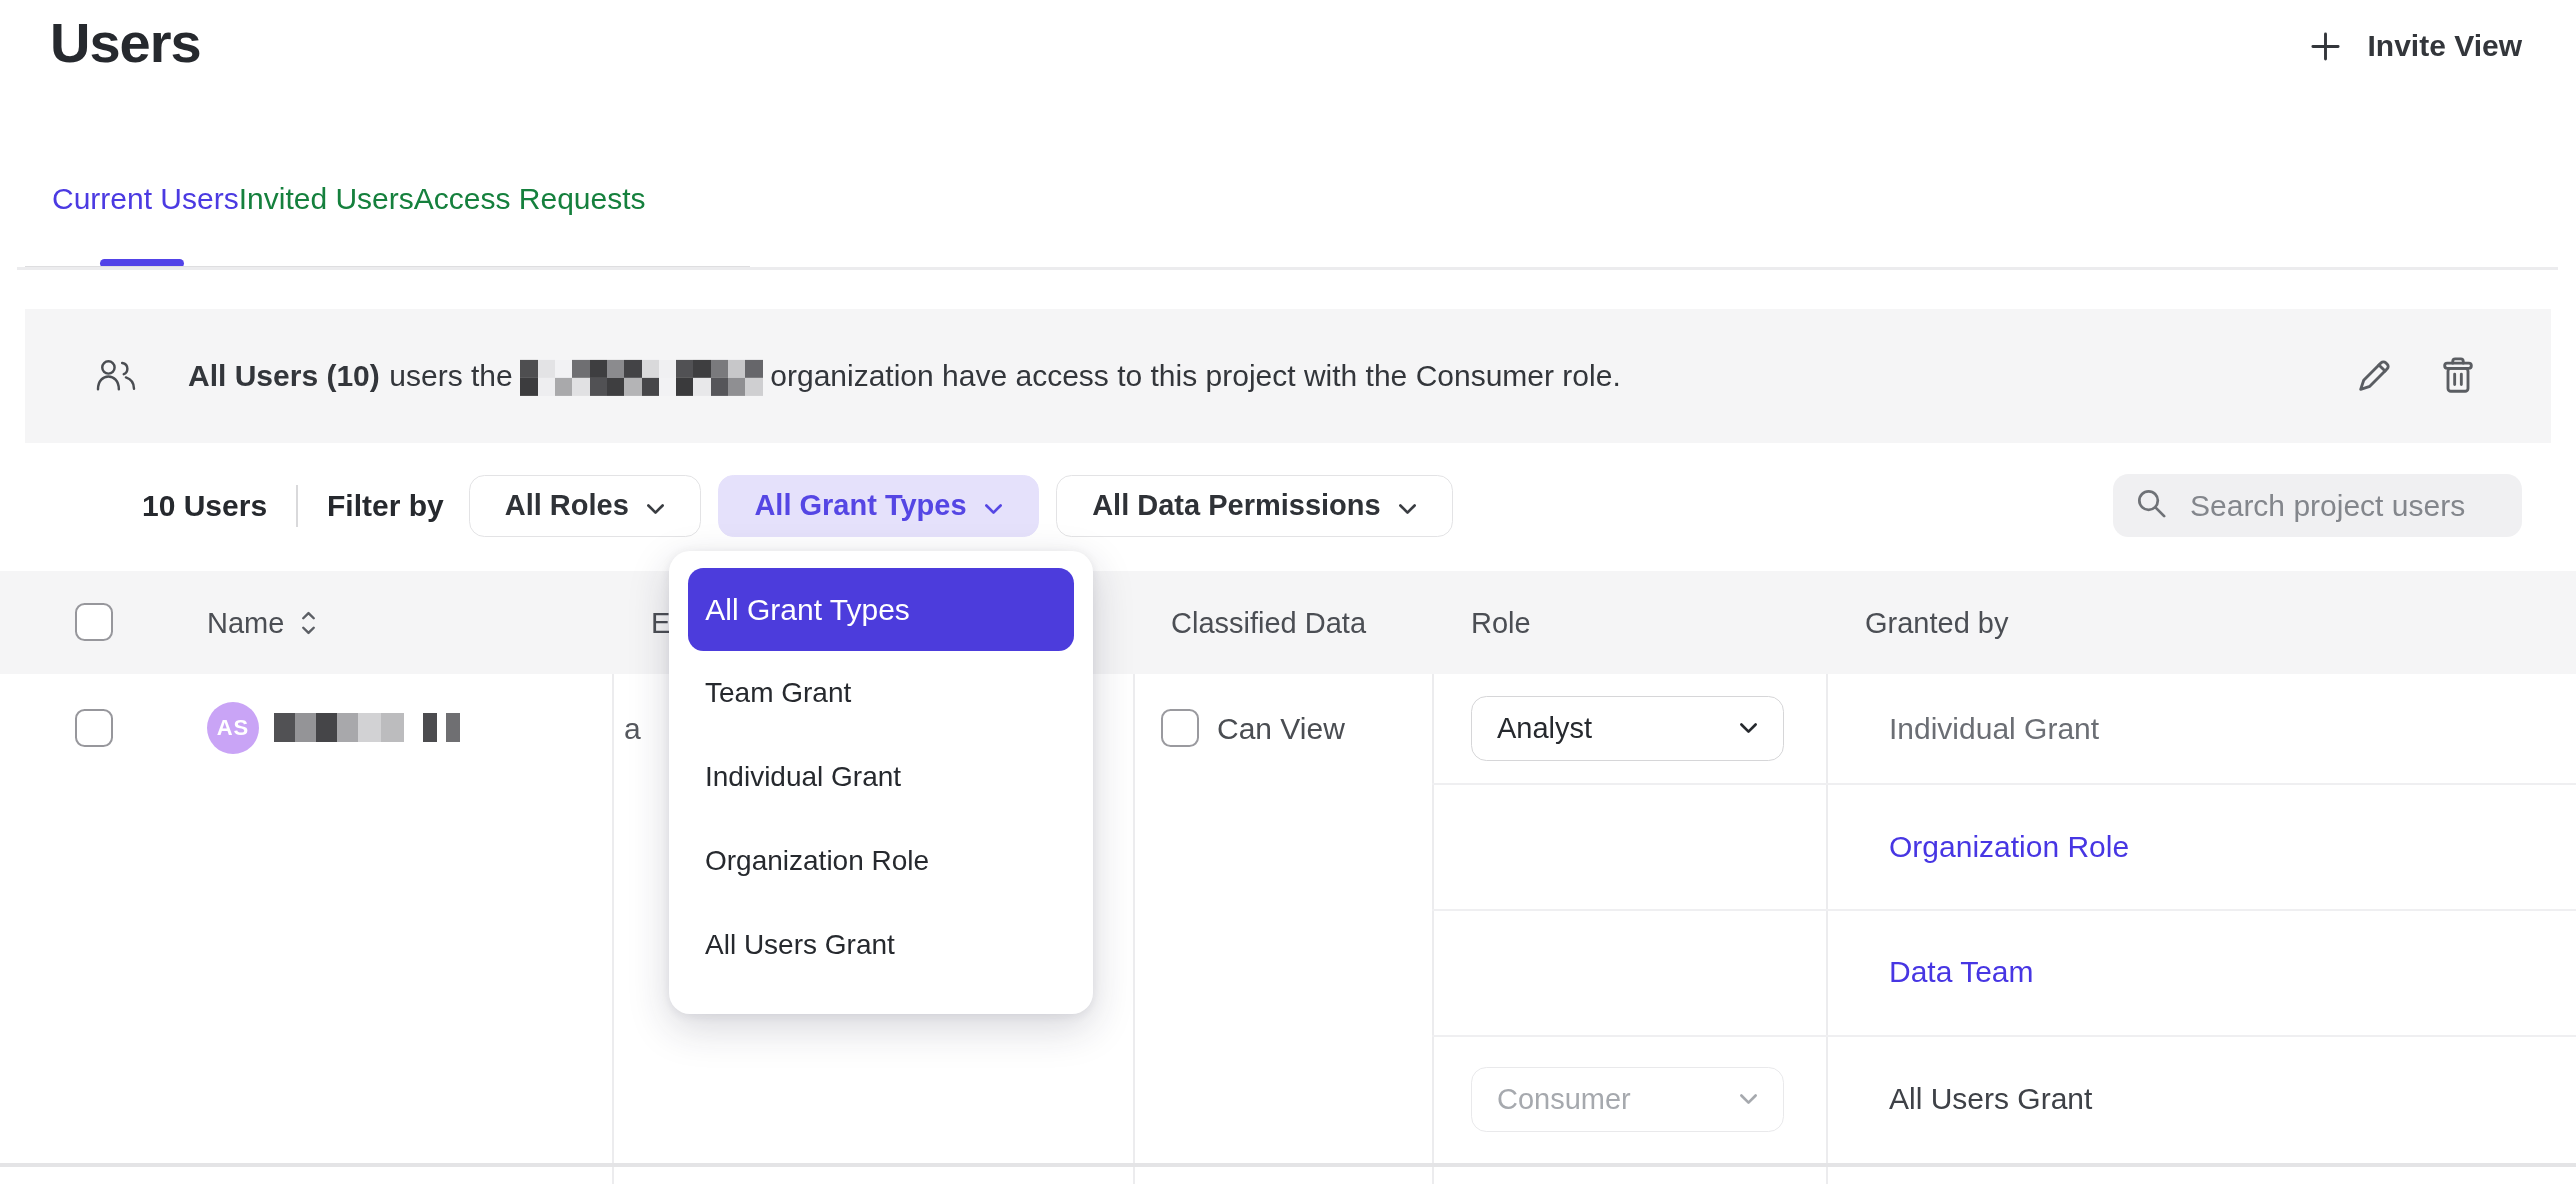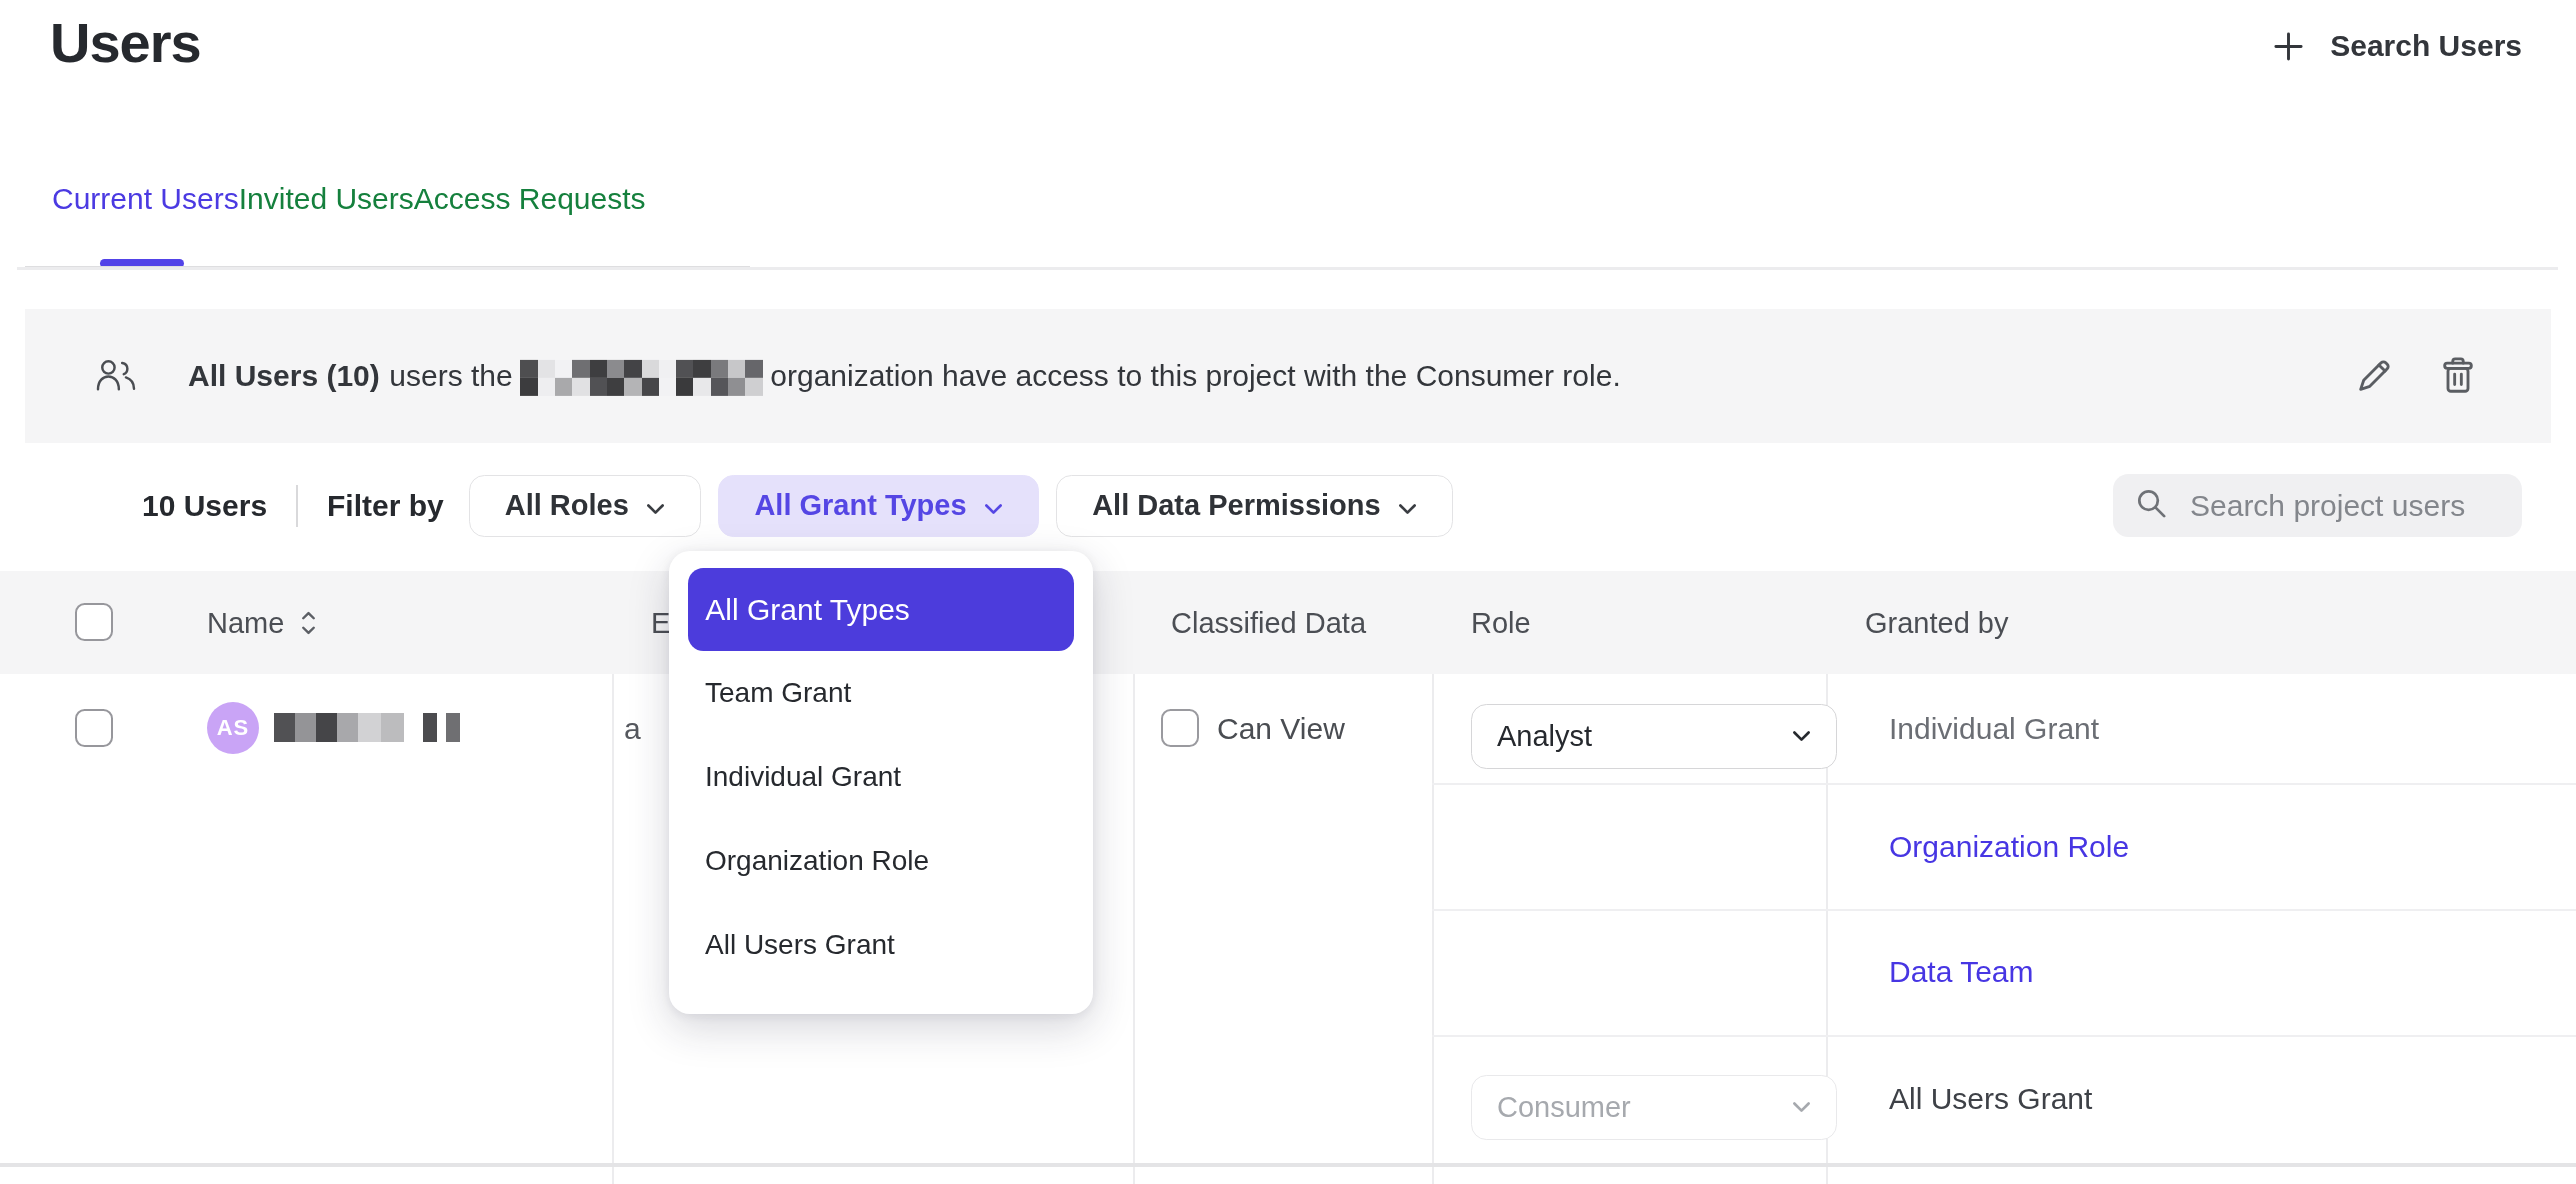--- a/index.html
+++ b/index.html
@@ -61,22 +61,22 @@
   .vline{position:absolute;top:0;width:1.9px;height:511px;background:#ececee;}
   .subline{position:absolute;left:1432px;width:1144px;height:1.9px;background:#efeff1;}
   .thickline{position:absolute;left:0;top:489px;width:2576px;height:3.8px;background:#e4e4e6;}
 
   .avatar{position:absolute;left:207px;top:28px;width:52px;height:52px;border-radius:50%;background:#c9a4f6;
           color:#fff;font-size:22px;font-weight:600;display:flex;align-items:center;justify-content:center;letter-spacing:1px;}
   .cellname-blocks{position:absolute;left:274px;top:39px;}
   .email-cell{position:absolute;left:624px;top:55px;transform:translateY(-50%);font-size:30px;color:#55585e;}
   .canview{position:absolute;left:1217px;top:55px;transform:translateY(-50%);font-size:30px;color:#4a4d52;}
 
-  .select{position:absolute;left:1471px;width:366px;height:65px;border-radius:15.4px;background:#fff;
-          display:flex;align-items:center;box-sizing:border-box;padding:0 25px;font-size:29px;cursor:pointer;margin-top:8px;}
+  .select{position:absolute;left:1471px;width:313px;height:65px;border-radius:15.4px;background:#fff;
+          display:flex;align-items:center;box-sizing:border-box;padding:0 25px;font-size:29px;cursor:pointer;}
   .select .chev{margin-left:auto;display:flex;}
   .select.enabled{border:1.9px solid #d6d6d8;color:#26292e;font-weight:500;}
   .select.disabled{border:1.9px solid #e9e9eb;color:#a6a9ae;}
 
   .granted{position:absolute;left:1889px;transform:translateY(-50%);font-size:30px;color:#3e4147;white-space:nowrap;}
   .granted.muted{color:#6b6e74;}
   .granted.link{color:#4736e3;cursor:pointer;}
 
   
   .dropdown{position:absolute;left:669px;top:551px;width:424px;height:463px;background:#fff;border-radius:21px;
@@ -91,21 +91,21 @@
 
 <div class="page">
 
   <div class="title">Users</div>
   <div class="invite">
     <span>
       <svg width="33" height="33" viewBox="0 0 34 34">
           <path d="M17 4v26M4 17h26" stroke="#33363b" stroke-width="3" stroke-linecap="round" fill="none"></path>
         </svg>
     </span>
-    <span>Search Users</span>
+    <span>Invite View</span>
   </div>
 
   <div class="tabs">
     <div class="tab active">Current Users</div>
     <div class="tab">Invited Users</div>
     <div class="tab">Access Requests</div>
   </div>
   <div class="tab-underline"></div>
   <div class="tabline-dark"></div>
   <div class="tabline"></div>

